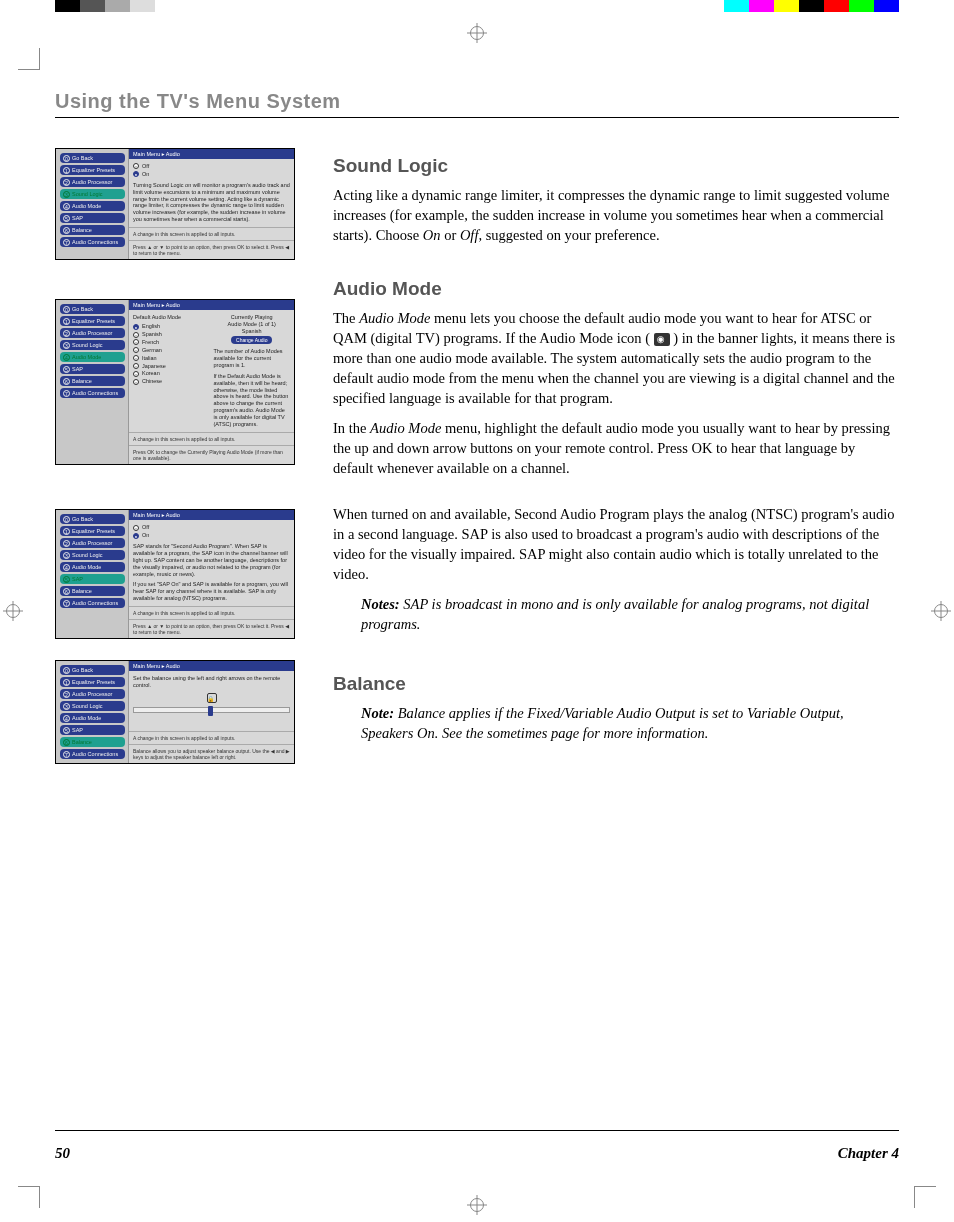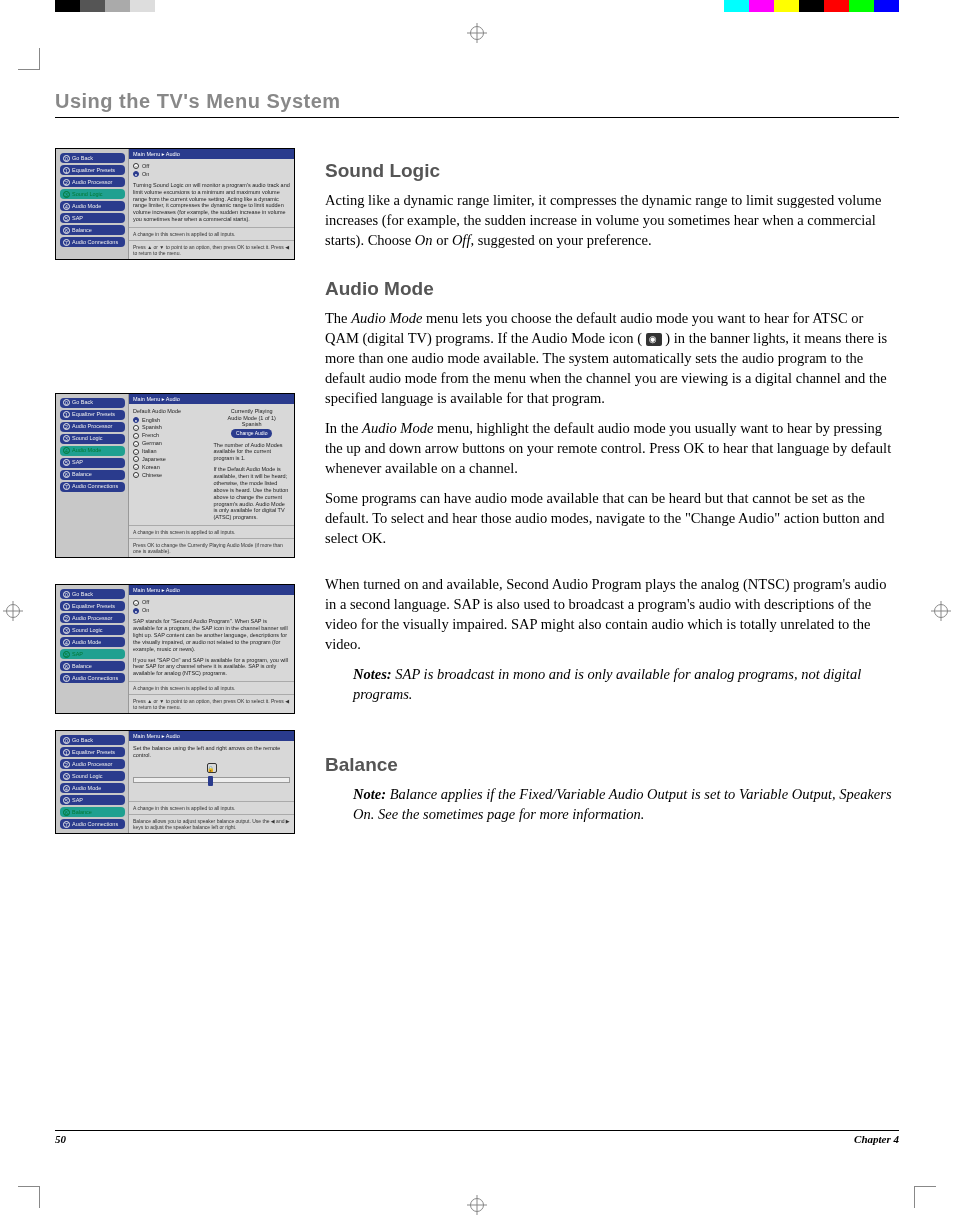--- a/index.html
+++ b/index.html
@@ -19,22 +19,22 @@
     font-size: 20px;
     font-weight: 800;
     color: #888;
     letter-spacing: 0.5px;
     border-bottom: 1px solid #000;
     padding-bottom: 4px;
     margin-bottom: 30px;
   }
   .row {
     display: flex;
-    gap: 20px;
-    align-items: flex-end;
+    gap: 28px;
+    align-items: center;
     margin-bottom: 16px;
   }
   .screenshot-col {
     width: 250px;
     flex: none;
   }
   .text-col {
     flex: 1;
     font-size: 14.5px;
     line-height: 1.38;
@@ -156,26 +156,26 @@
     content:"◉"; color:#fff; font-size:9px;
     position:absolute; left:3px; top:0;
   }
 
   
   .footer {
     position: absolute;
     left: 55px; right: 55px;
     top: 1130px;
     border-top: 1px solid #000;
-    padding-top: 2px;
+    padding-top: 14px;
     display: flex;
     justify-content: space-between;
     font-style: italic;
     font-weight: bold;
-    font-size: 11px;
+    font-size: 15px;
   }
 
   
   .reg {
     position:absolute; width:14px; height:14px; border-radius:50%;
     border:1px solid #888;
   }
   .reg::before, .reg::after {
     content:""; position:absolute; background:#888;
   }
@@ -393,21 +393,20 @@
       </div>
     </div>
     <div class="text-col">
       <div class="section-h">Audio Mode</div>
       <p class="p">
         <span>The </span><span class="i">Audio Mode</span><span> menu lets you choose the default audio mode you want to hear for ATSC or QAM (digital TV) programs. If the Audio Mode icon ( </span><span class="audio-icon"></span><span> ) in the banner lights, it means there is more than one audio mode available. The system automatically sets the audio program to the default audio mode from the menu when the channel you are viewing is a digital channel and the specified language is available for that program.</span>
       </p>
       <p class="p">
         <span>In the </span><span class="i">Audio Mode</span><span> menu, highlight the default audio mode you usually want to hear by pressing the up and down arrow buttons on your remote control. Press OK to hear that language by default whenever available on a channel.</span>
       </p>
-      <p class="p">Some programs can have audio mode available that can be heard but that cannot be set as the default. To select and hear those audio modes, navigate to the "Change Audio" action button and select OK.</p>
     </div>
   </div>
 
   <div class="row">
     <div class="screenshot-col">
       <div class="tv-shot">
         <div class="tv-left" id="menu-left-3">
             <div class="tv-item tv-blue">
               <span class="num">0</span>
               <span>Go Back</span>

